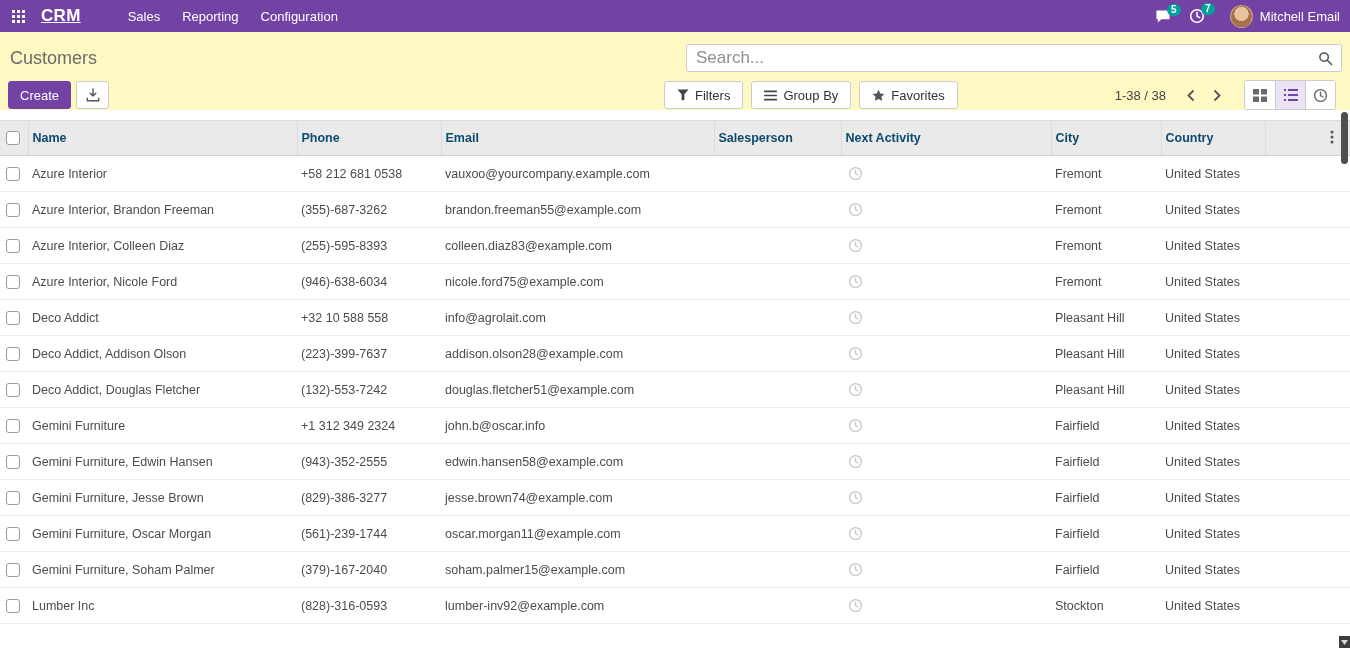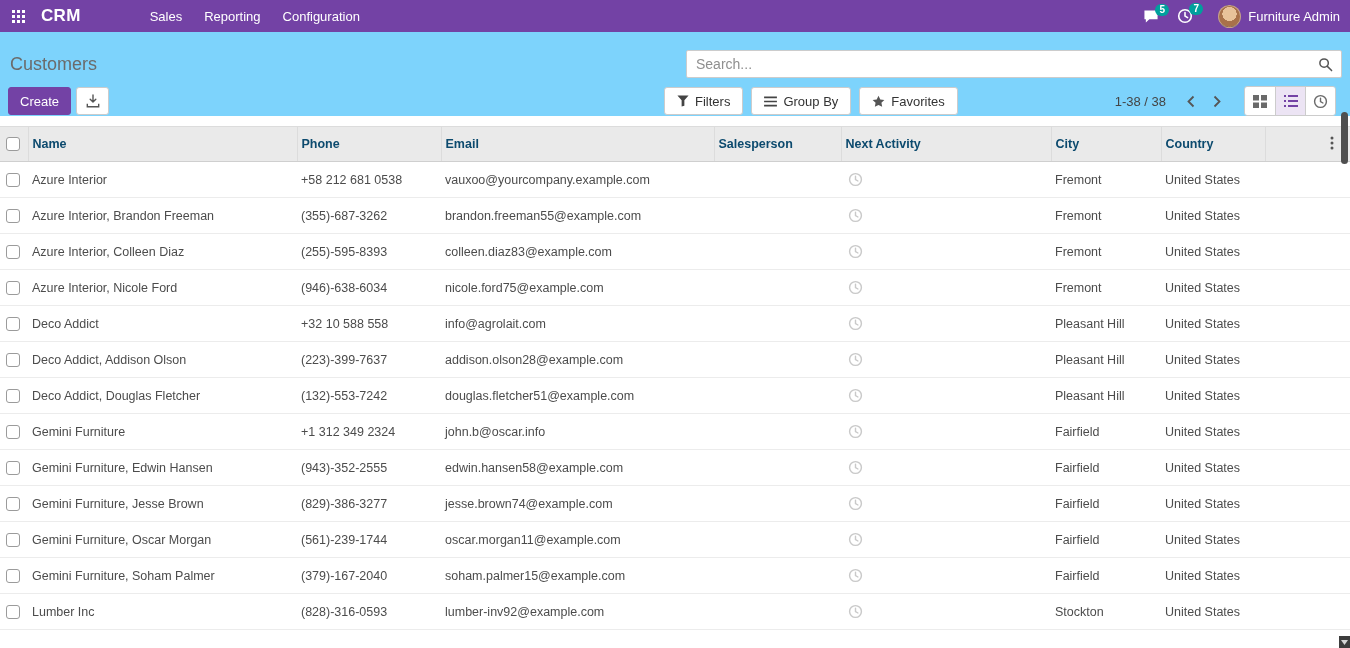--- a/index.html
+++ b/index.html
@@ -9,46 +9,46 @@
     font-family: "Liberation Sans", sans-serif; background: #fff; color: #4c4c4c;
   }
   :root { --accent: #7342A5; --badge: #00A09D; }
 
   
   .navbar {
     height: 32px; background: var(--accent); color: #fff;
     display: flex; align-items: center; padding: 0 10px;
   }
   .apps-btn { display: flex; align-items: center; padding: 4px 6px 4px 2px; cursor: pointer; }
-  .brand { font-size: 17px; font-weight: bold; margin: 0 30px 0 10px; letter-spacing: .3px; }
+  .brand { font-size: 17px; font-weight: bold; margin: 0 8px 0 10px; letter-spacing: .3px; text-decoration: underline; }
   .nav-menus { display: flex; align-items: center; height: 100%; margin-left: 28px; }
   .nav-menu { font-size: 13px; padding: 0 11px; height: 100%; display: flex; align-items: center; cursor: pointer; }
   .nav-right { margin-left: auto; display: flex; align-items: center; }
   .nav-icon-wrap { position: relative; padding: 5px 9px; display: flex; align-items: center; cursor: pointer; }
   .nav-badge {
     position: absolute; top: 0px; right: -1px; background: var(--badge); color: #fff;
     font-size: 10px; line-height: 12px; min-width: 14px; text-align: center;
     border-radius: 8px; padding: 0 3px; font-weight: bold;
   }
   .avatar {
     width: 23px; height: 23px; border-radius: 50%; margin: 0 7px 0 16px;
     background: radial-gradient(circle at 50% 38%, #e8c29a 0 42%, #a8714a 43% 75%, #6e4a33 76%);
     border: 1px solid rgba(255,255,255,.35);
   }
   .user-name { font-size: 13px; }
 
   
-  .control-panel { padding: 18px 8px 0 8px; background: #7dd3fc; }
+  .control-panel { padding: 12px 8px 0 8px; background: #fef9c3; }
   .cp-top { display: flex; align-items: center; margin-bottom: 8px; }
   .cp-title { flex: 1; font-size: 18px; color: #6b6b6b; padding-left: 2px; }
   .searchbox {
     width: calc(50% - 11px); height: 28px; border: 1px solid #ccc; border-radius: 2px;
     display: flex; align-items: center; background: #fff; padding-right: 8px;
   }
-  .searchbox input { flex: 1; border: none; outline: none; font-size: 14px; padding: 0 9px; color: #444; background: transparent; }
+  .searchbox input { flex: 1; border: none; outline: none; font-size: 17px; padding: 0 9px; color: #444; background: transparent; }
   .searchbox input::placeholder { color: #8f8f8f; }
   .cp-bottom { display: flex; align-items: center; margin-bottom: 10px; }
   .cp-left { width: calc(50% - 11px); display: flex; gap: 5px; }
   button { font-family: inherit; cursor: pointer; }
   .btn-create {
     background: var(--accent); color: #fff; border: 1px solid var(--accent);
     border-radius: 3px; font-size: 13px; padding: 5px 11px; height: 28px;
   }
   .btn-icon-only {
     background: #fff; border: 1px solid #ccc; border-radius: 3px; width: 33px; height: 28px;
@@ -134,21 +134,21 @@
       <span class="nav-badge">5</span>
     </span>
     <span class="nav-icon-wrap">
       <svg width="16" height="16" viewBox="0 0 16 16" fill="none" stroke="#fff" stroke-width="1.6">
         <circle cx="8" cy="8" r="6.3"></circle>
           <path d="M8 4.5V8l2.6 1.6" stroke-linecap="round"></path>
       </svg>
       <span class="nav-badge">7</span>
     </span>
     <span class="avatar"></span>
-    <span class="user-name">Furniture Admin</span>
+    <span class="user-name">Mitchell Email</span>
   </div>
 </nav>
 
 <div class="control-panel">
   <div class="cp-top">
     <div class="cp-title">Customers</div>
     <div class="searchbox">
       <input type="text" placeholder="Search..." style="">
       <svg width="15" height="15" viewBox="0 0 16 16" fill="none" stroke="#555" stroke-width="1.6">
         <circle cx="6.5" cy="6.5" r="4.5"></circle>

